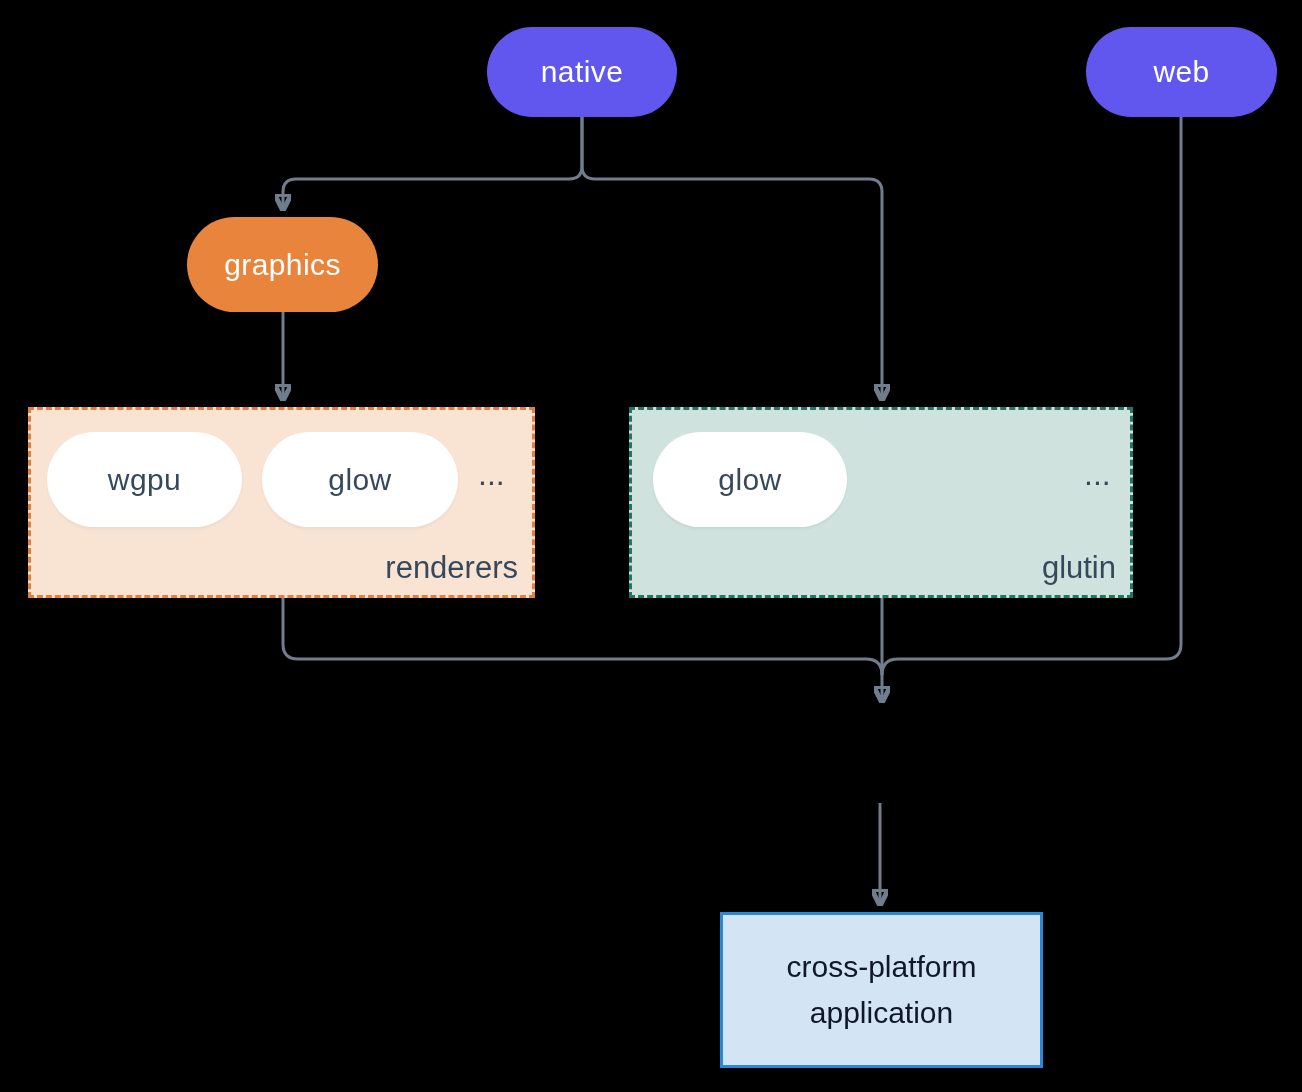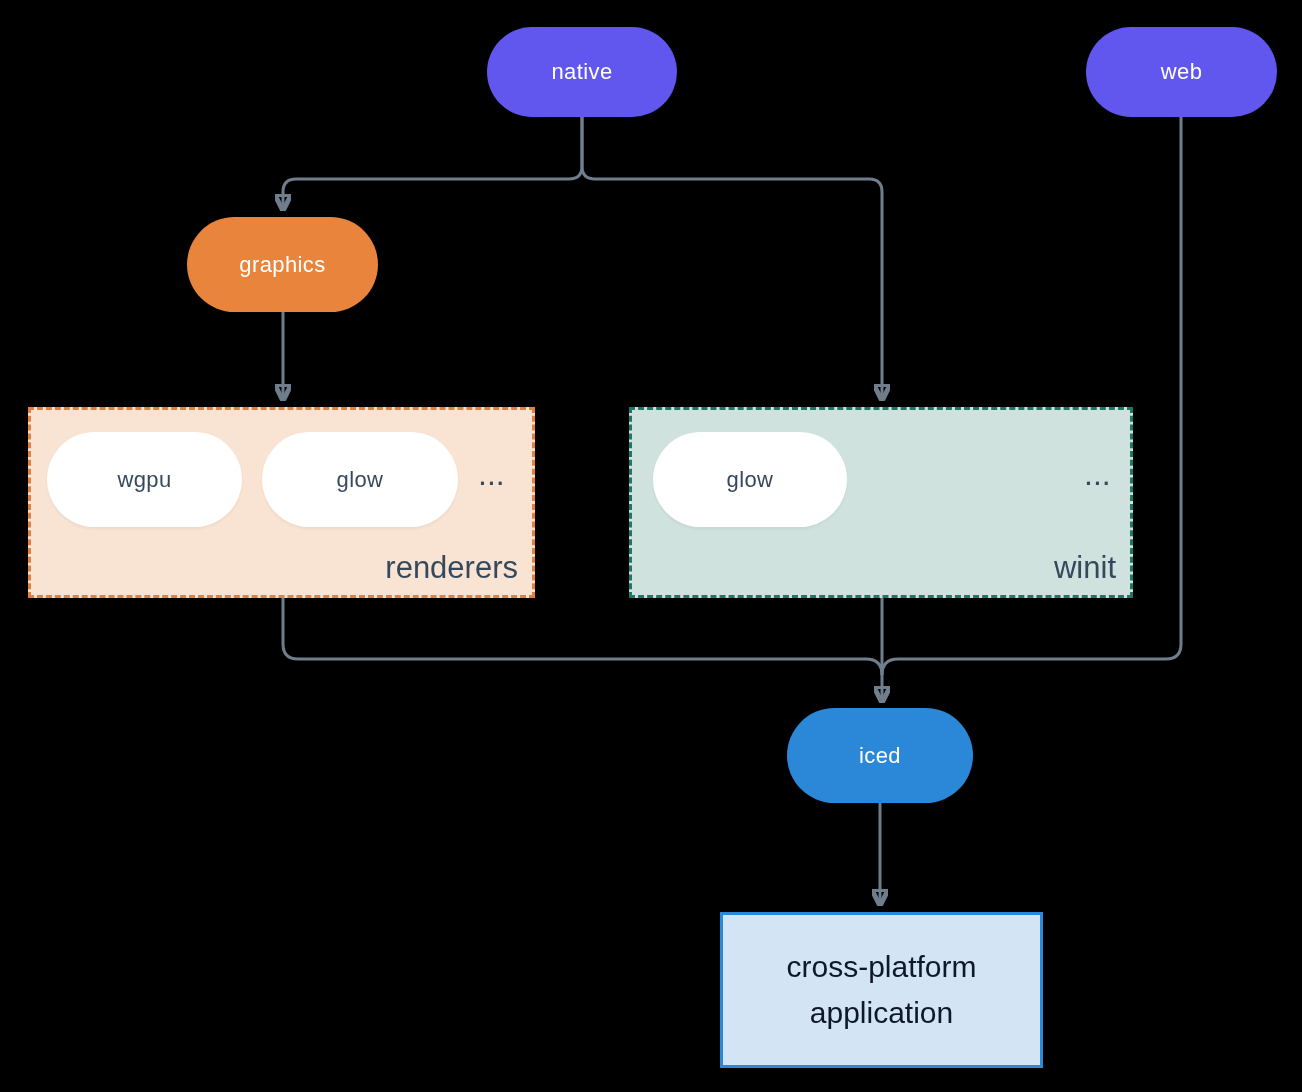--- a/index.html
+++ b/index.html
@@ -13,21 +13,21 @@
   }
   .edges { position: absolute; left: 0; top: 0; }
   .edges path { stroke: #6f7d8c; stroke-width: 3; fill: none; }
 
   .pill {
     position: absolute;
     display: flex;
     align-items: center;
     justify-content: center;
     border-radius: 60px;
-    font-size: 22px;
+    font-size: 30px;
     letter-spacing: 0.4px;
     z-index: 2;
   }
   .pill.dark { color: #ffffff; }
   .pill.white {
     background: #ffffff;
     color: #36495c;
     box-shadow: 0 2px 3px rgba(0,0,0,0.05);
   }
 
@@ -123,20 +123,19 @@
   <div class="group" id="group-renderers">
     <div class="pill white" id="pill-wgpu">wgpu</div>
     <div class="pill white" id="pill-glow">glow</div>
     <div class="ellipsis">...</div>
     <div class="group-label">renderers</div>
   </div>
 
   <div class="group" id="group-shells">
     <div class="pill white" id="pill-winit">glow</div>
     <div class="ellipsis">...</div>
-    <div class="group-label">winit</div>
+    <div class="group-label">glutin</div>
   </div>
 
-  <div class="pill dark" id="node-iced">iced</div>
 
   <div id="app-box">cross-platform application</div>
 
 </div>
 
 </body></html>

